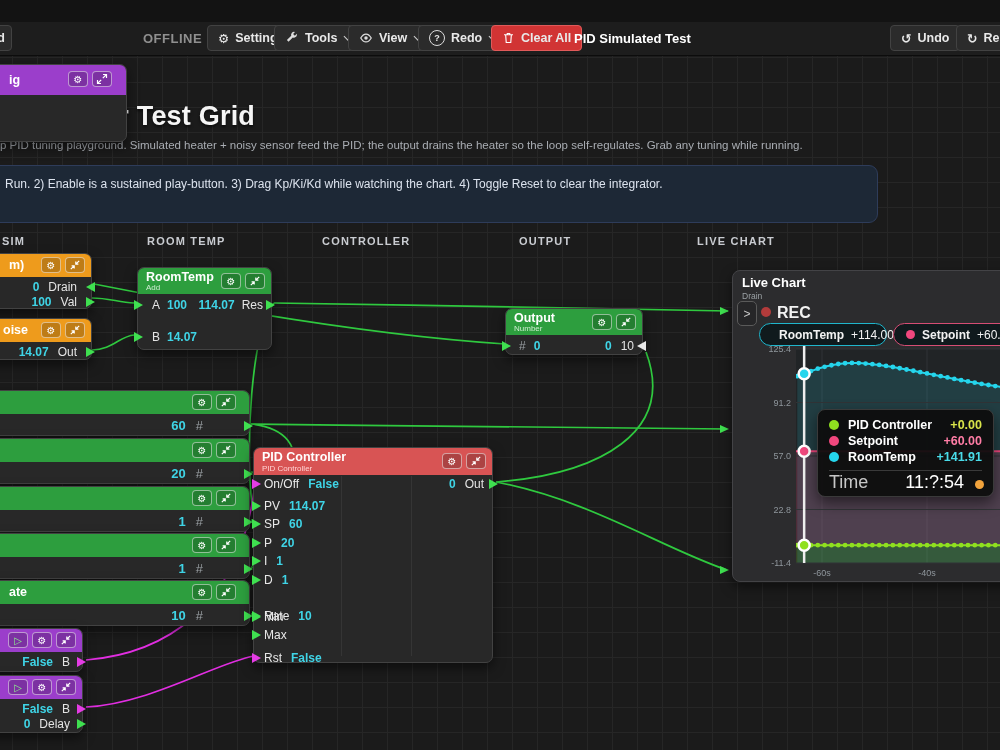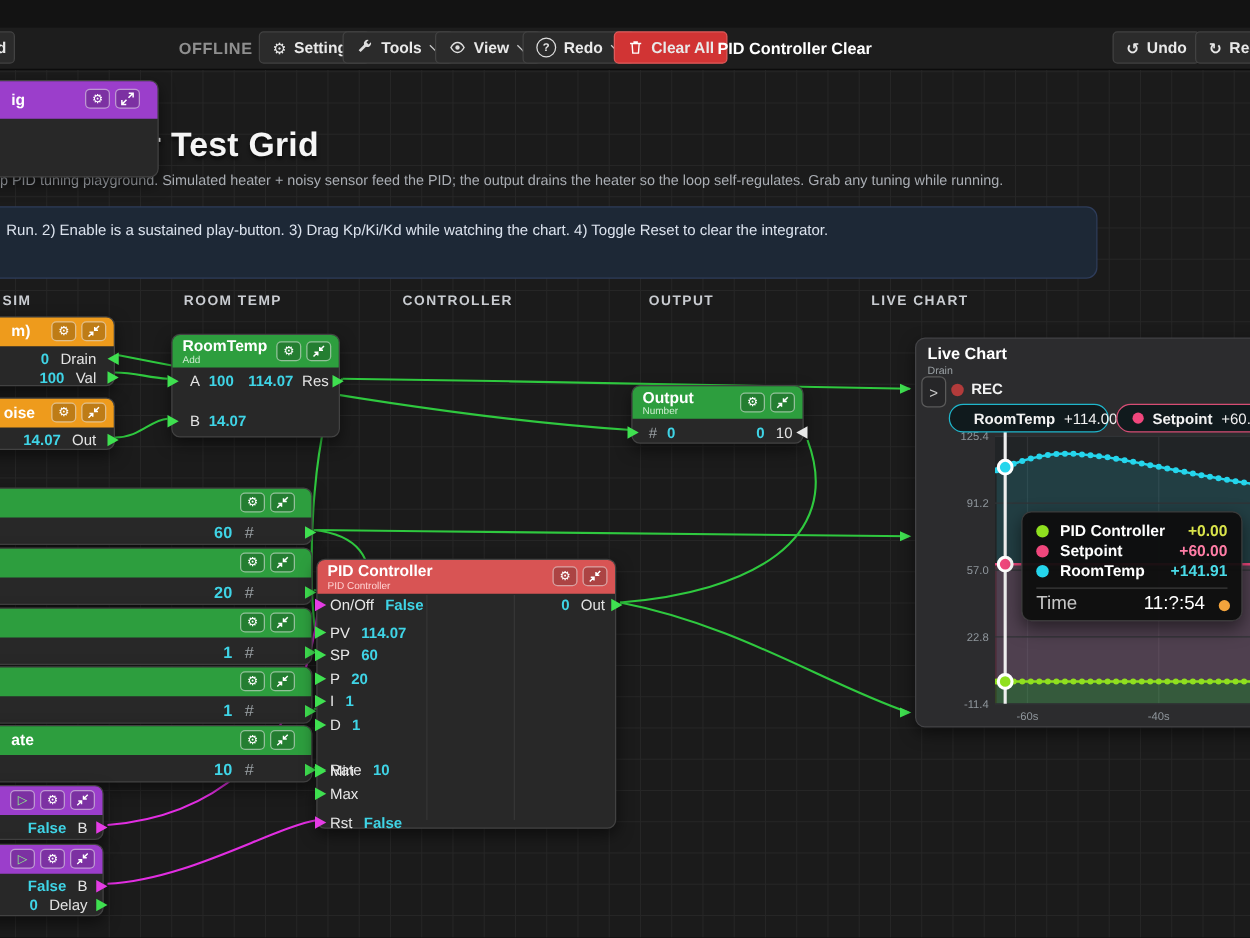--- a/index.html
+++ b/index.html
@@ -73,36 +73,36 @@
 
   
   .chartnode{left:732px;top:270px;width:330px;height:312px;background:#2c2c2e;border-color:#434346;
              border-radius:8px;}
   .chartnode .ctitle{position:absolute;left:9px;top:4px;font-size:13px;font-weight:bold;color:#fff;}
   .chartnode .csub{position:absolute;left:9px;top:20px;font-size:8.5px;color:#9aa0a4;}
   .portbox{position:absolute;left:4px;top:30px;width:20px;height:25px;border:1px solid #5a5a5a;
            border-radius:5px;color:#c9c9c9;font-size:12px;display:flex;align-items:center;
            justify-content:center;background:#262628;box-sizing:border-box;}
   .recdot{position:absolute;left:28px;top:36px;width:10px;height:10px;border-radius:50%;background:#b23b3b;}
-  .reclbl{position:absolute;left:44px;top:33px;font-size:12px;font-weight:bold;color:#f2f2f2;}
+  .reclbl{position:absolute;left:44px;top:33px;font-size:16px;font-weight:bold;color:#f2f2f2;}
   .chip{position:absolute;top:52px;height:23px;border-radius:12px;display:flex;align-items:center;
         gap:7px;padding:0 12px;box-sizing:border-box;background:#101a1d;font-size:12px;color:#f2f2f2;}
   .chip .dot{width:9px;height:9px;border-radius:50%;}
   .chip b{font-weight:600;}
   #chart-svg{position:absolute;left:0;top:0;}
   #chart-svg text{font-family:"Liberation Sans","DejaVu Sans",sans-serif;}
   .tooltip{position:absolute;left:84px;top:138px;width:177px;background:rgba(13,13,13,.94);
            border:1px solid #3a3a3a;border-radius:8px;padding:7px 11px 6px;box-sizing:border-box;
            z-index:3;box-shadow:0 6px 14px rgba(0,0,0,.5);}
   .ttrow{display:flex;align-items:center;height:16px;font-size:12.5px;}
   .ttrow .dot{width:10px;height:10px;border-radius:50%;margin-right:9px;flex:0 0 auto;}
   .ttrow .nm{font-weight:600;color:#fff;flex:1;}
   .ttrow .vl{font-weight:600;}
   .ttdiv{border-top:1px solid #3a3a3a;margin:5px 0 3px;}
-  .ttime{display:flex;height:16px;font-size:15px;align-items:center;}
+  .ttime{display:flex;height:16px;font-size:18px;align-items:center;}
   .ttime .nm{color:#c7c7c7;flex:1;}
   .ttime .vl{color:#fff;margin-right:18px;}
   .ttodot{position:absolute;right:9px;bottom:7px;width:9px;height:9px;border-radius:50%;}
   svg.icon{display:block;}
 </style>
 </head>
 <body>
 
 <div class="canvas"></div>
 
@@ -174,21 +174,21 @@
     <span style="width:14px;height:14px;border:1.4px solid #ddd;border-radius:50%;display:flex;align-items:center;justify-content:center;font-size:9px;">?</span>
     <span>Redo</span>
     <span class="caret"></span>
   </div>
   <div class="tbtn tbtn-red" style="left:491px">
     <svg class="icon" width="13" height="14" viewBox="0 0 16 16">
       <path d="M2.5 4h11M6.5 4V2.5h3V4M4.5 4l.7 9.5h5.6l.7-9.5" fill="none" stroke="#fff" stroke-width="1.4"></path>
     </svg>
     <span>Clear All</span>
   </div>
-  <div class="tb-text" style="left:574px;top:9px;font-size:13px;color:#fff">PID Controller Clear</div>
+  <div class="tb-text" style="left:574px;top:9px;font-size:13px;color:#fff">PID Simulated Test</div>
   <div class="tbtn" style="left:890px">
     <span class="glyph">↺</span>
     <span>Undo</span>
   </div>
   <div class="tbtn" style="left:956px">
     <span class="glyph">↻</span>
     <span>Redo</span>
   </div>
 </div>
 

